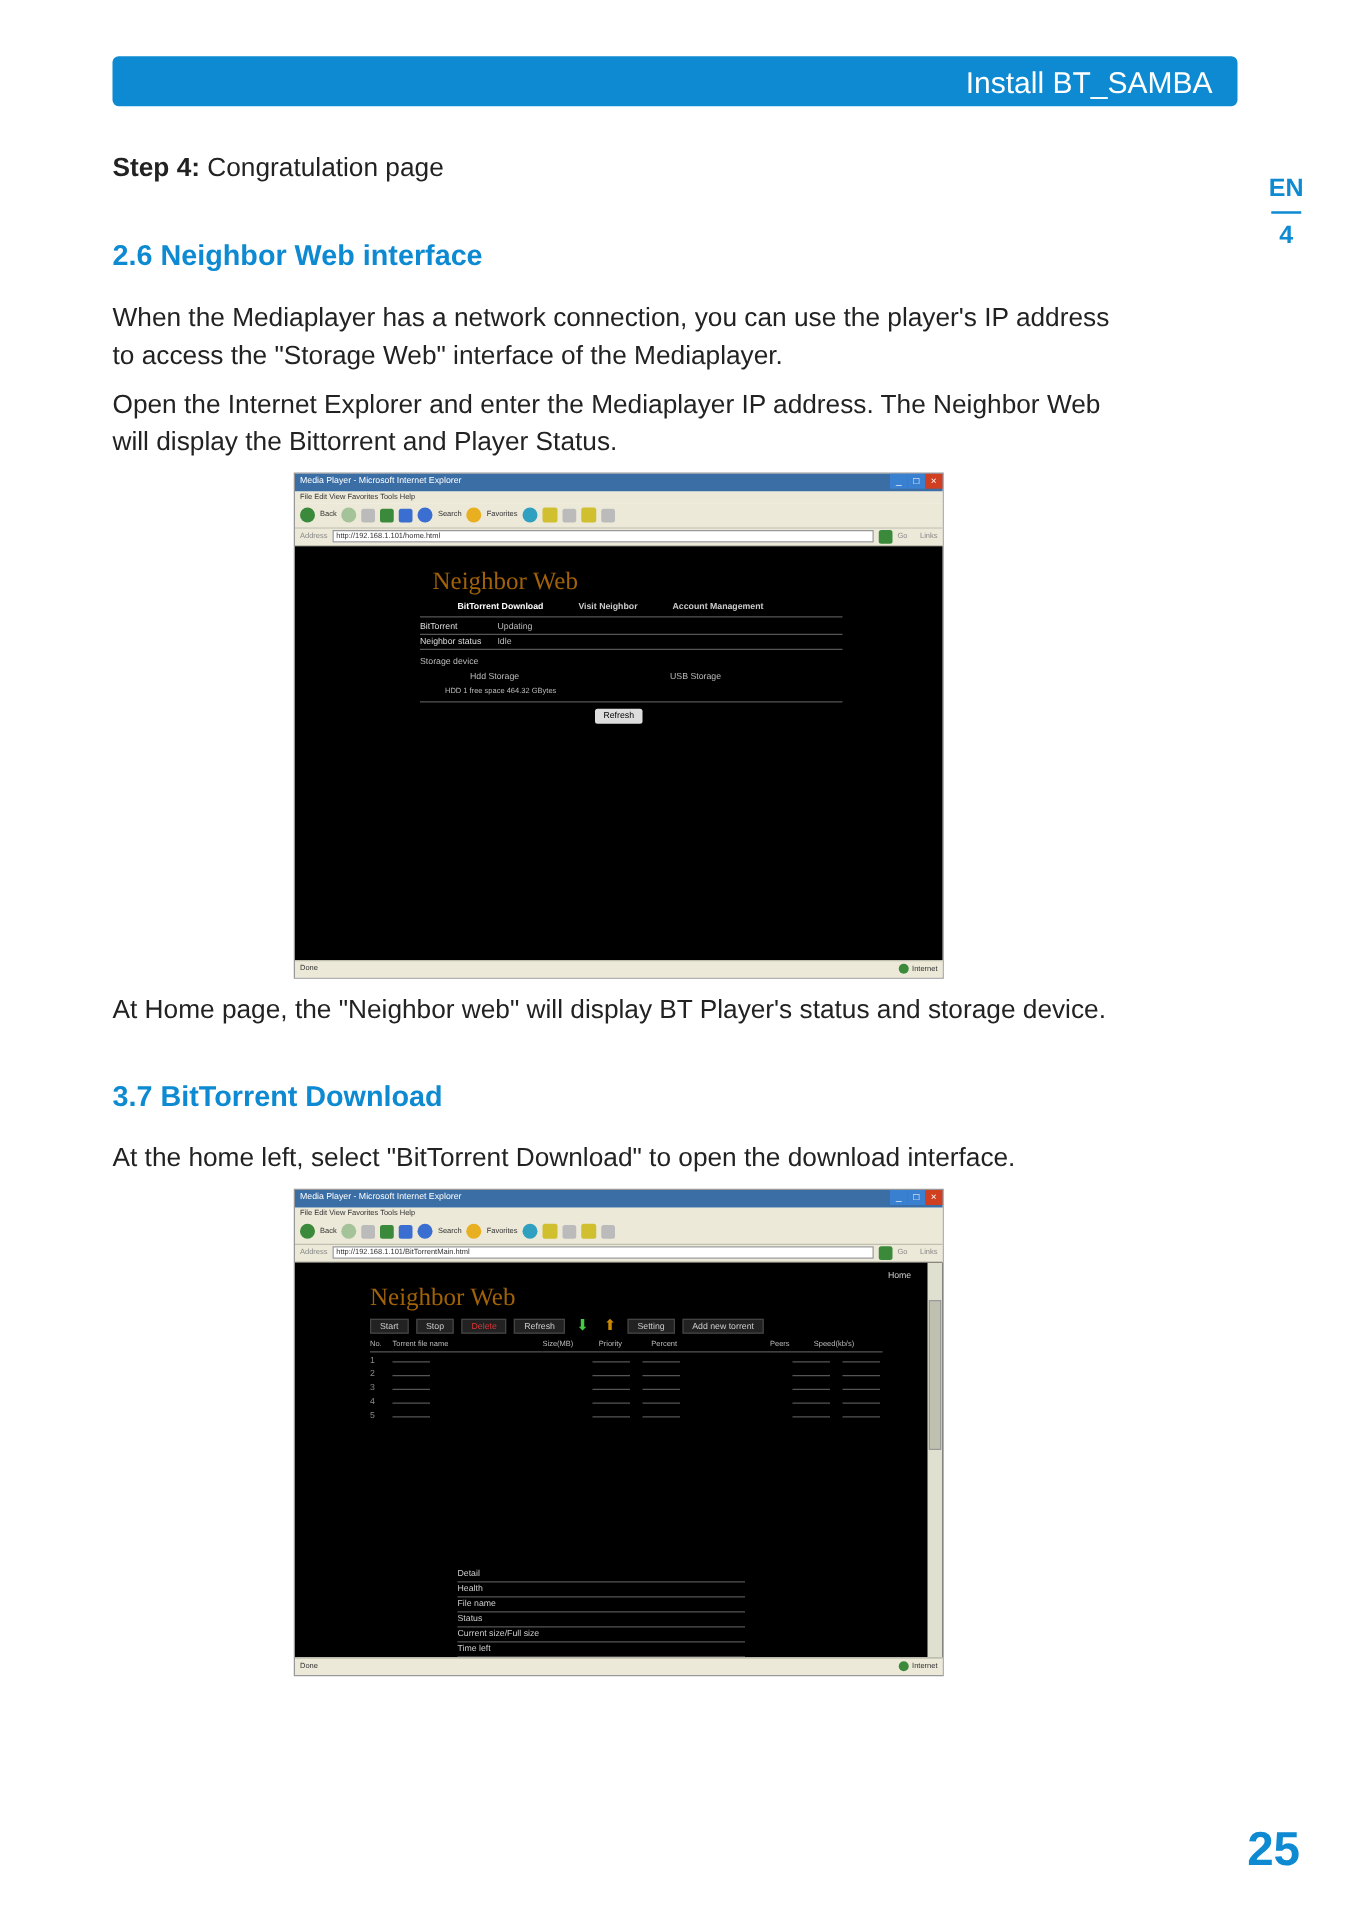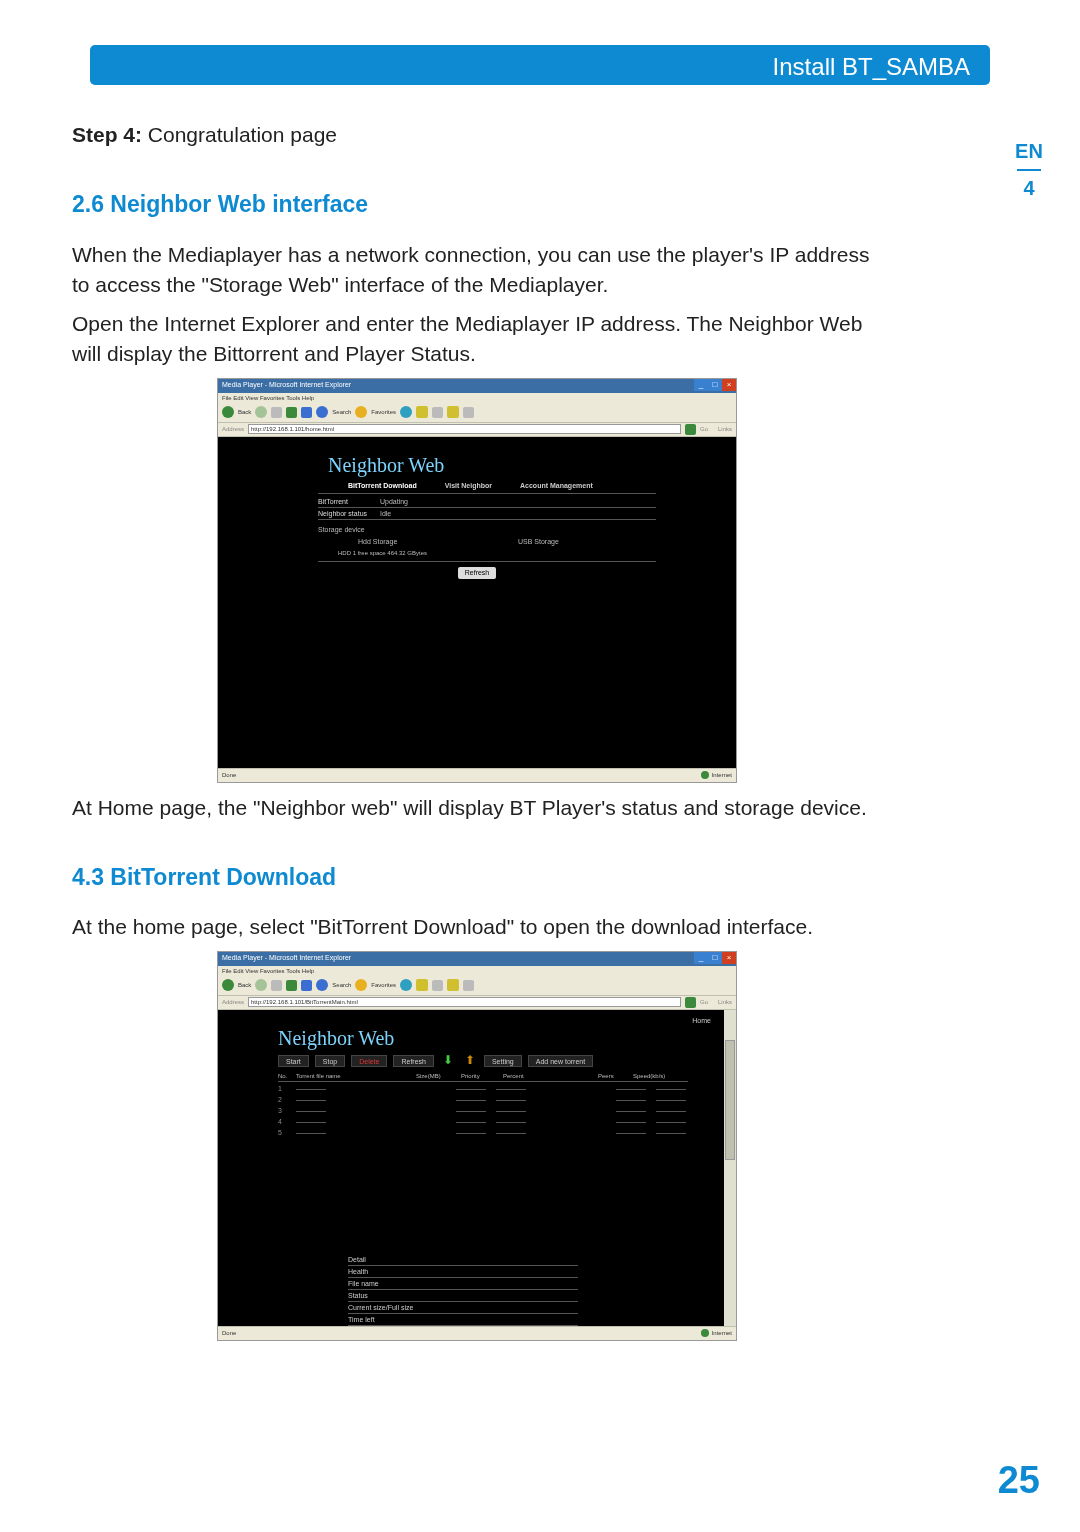--- a/index.html
+++ b/index.html
@@ -32,21 +32,21 @@
     font-size: 20px;
   }
   .side-tab .lang { display:block; }
   .side-tab .rule {
     display:block; width: 24px; height: 2px; background:#0d8ad1;
     margin: 6px auto;
   }
   .side-tab .chap { display:block; }
   .content {
     position: absolute;
-    left: 72px; top: 120px; width: 810px;
+    left: 90px; top: 120px; width: 810px;
     font-size: 21px; line-height: 1.45;
     color: #222;
   }
   .content p { margin: 0 0 4px 0; }
   .step-bold { font-weight: 700; }
   .section-hdr {
     color: #0d8ad1; font-weight: 700;
     font-size: 23px;
     margin: 38px 0 18px 0;
   }
@@ -110,21 +110,21 @@
     font-size:6px; color:#333;
   }
   .ss-statusbar .done { position:absolute; left:4px; top:2px; }
   .ss-statusbar .zone { position:absolute; right:4px; top:2px; }
   .ss-statusbar .zone::before{
     content:""; display:inline-block; width:8px; height:8px;
     background:#3b8a3b; border-radius:50%; margin-right:3px; vertical-align:middle;
   }
   .nw-title {
     position:absolute; left:110px; top:14px;
-    color:#7dd3fc; font-size:20px; font-family: "Segoe Script", cursive;
+    color:#a16207; font-size:20px; font-family: "Segoe Script", cursive;
   }
   .nw-tabs {
     position:absolute; left:130px; top:44px; display:flex; gap:28px;
     font-size:7px; color:#ccc; font-weight:700;
   }
   .nw-tabs .on { color:#fff; }
   .nw-line { position:absolute; left:100px; right:80px; height:1px; background:#555; }
   .nw-row { position:absolute; left:100px; font-size:7px; color:#bbb; }
   .nw-row b { color:#ddd; font-weight:400; display:inline-block; width:60px; }
   .nw-refresh {
@@ -265,22 +265,22 @@
       <div class="nw-refresh" style="top:130px">Refresh</div>
     </div>
     <div class="ss-statusbar">
       <span class="done">Done</span>
       <span class="zone">Internet</span>
     </div>
   </div>
 
   <p style="margin-top:6px">At Home page, the "Neighbor web" will display BT Player's status and storage device.</p>
 
-  <h3 class="section-hdr">4.3 BitTorrent Download</h3>
-  <p>At the home page, select "BitTorrent Download" to open the download interface.</p>
+  <h3 class="section-hdr">3.7 BitTorrent Download</h3>
+  <p>At the home left, select "BitTorrent Download" to open the download interface.</p>
 
   <div class="screenshot short">
     <div class="ss-titlebar">
       <span class="ss-titlebar-text">Media Player - Microsoft Internet Explorer</span>
       <div class="ss-titlebar-btns">
         <span class="mn">_</span>
         <span class="mx">□</span>
         <span class="cl">×</span>
       </div>
     </div>

